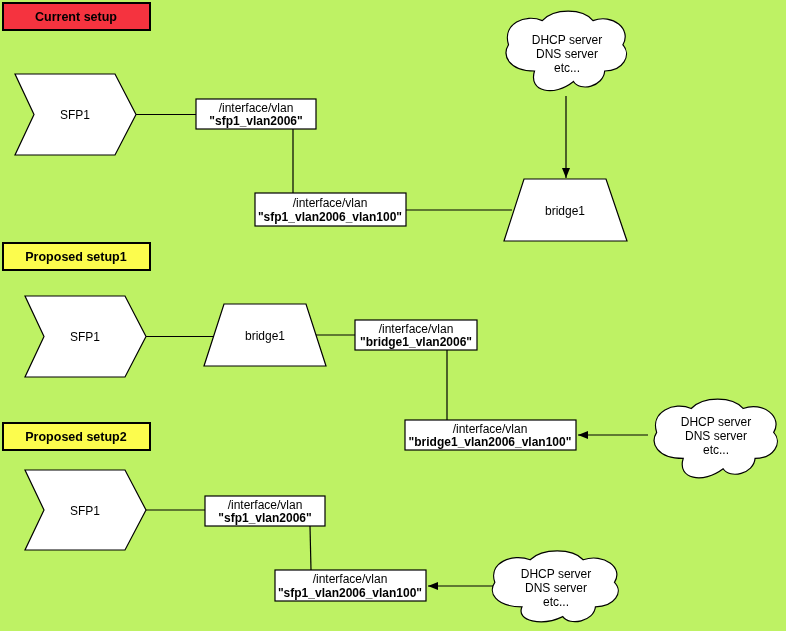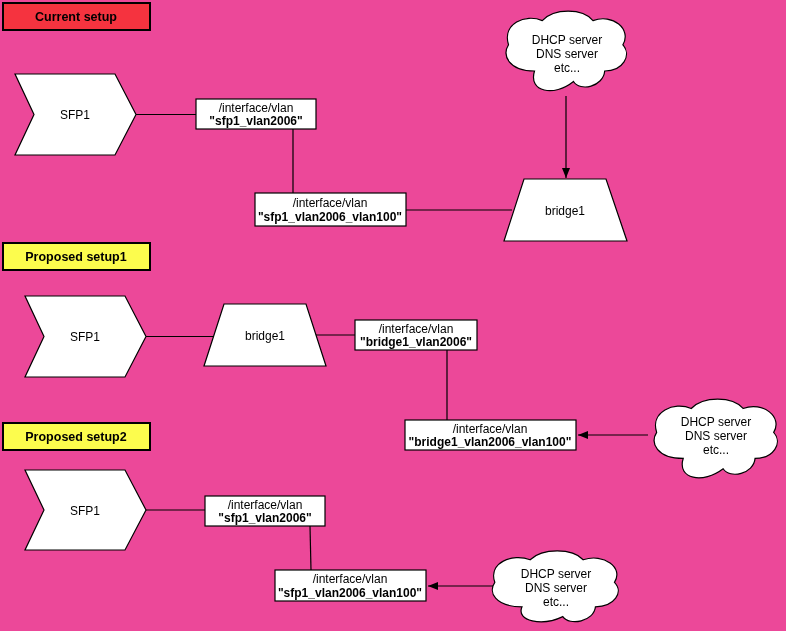--- a/index.html
+++ b/index.html
@@ -1,20 +1,20 @@
 <!DOCTYPE html>
 <html><head>
 <meta charset="utf-8">
 <style>
   html, body { margin: 0; padding: 0; background: #ffffff; }
   .canvas {
     position: relative;
     width: 786px;
     height: 631px;
-    background: #ec4899;
+    background: #bef264;
     overflow: hidden;
   }
   svg { display: block; }
   svg text {
     font-family: "Liberation Sans", sans-serif;
     font-size: 12px;
     fill: #000000;
   }
   .t-center { text-anchor: middle; }
   .t-bold { font-weight: bold; }

